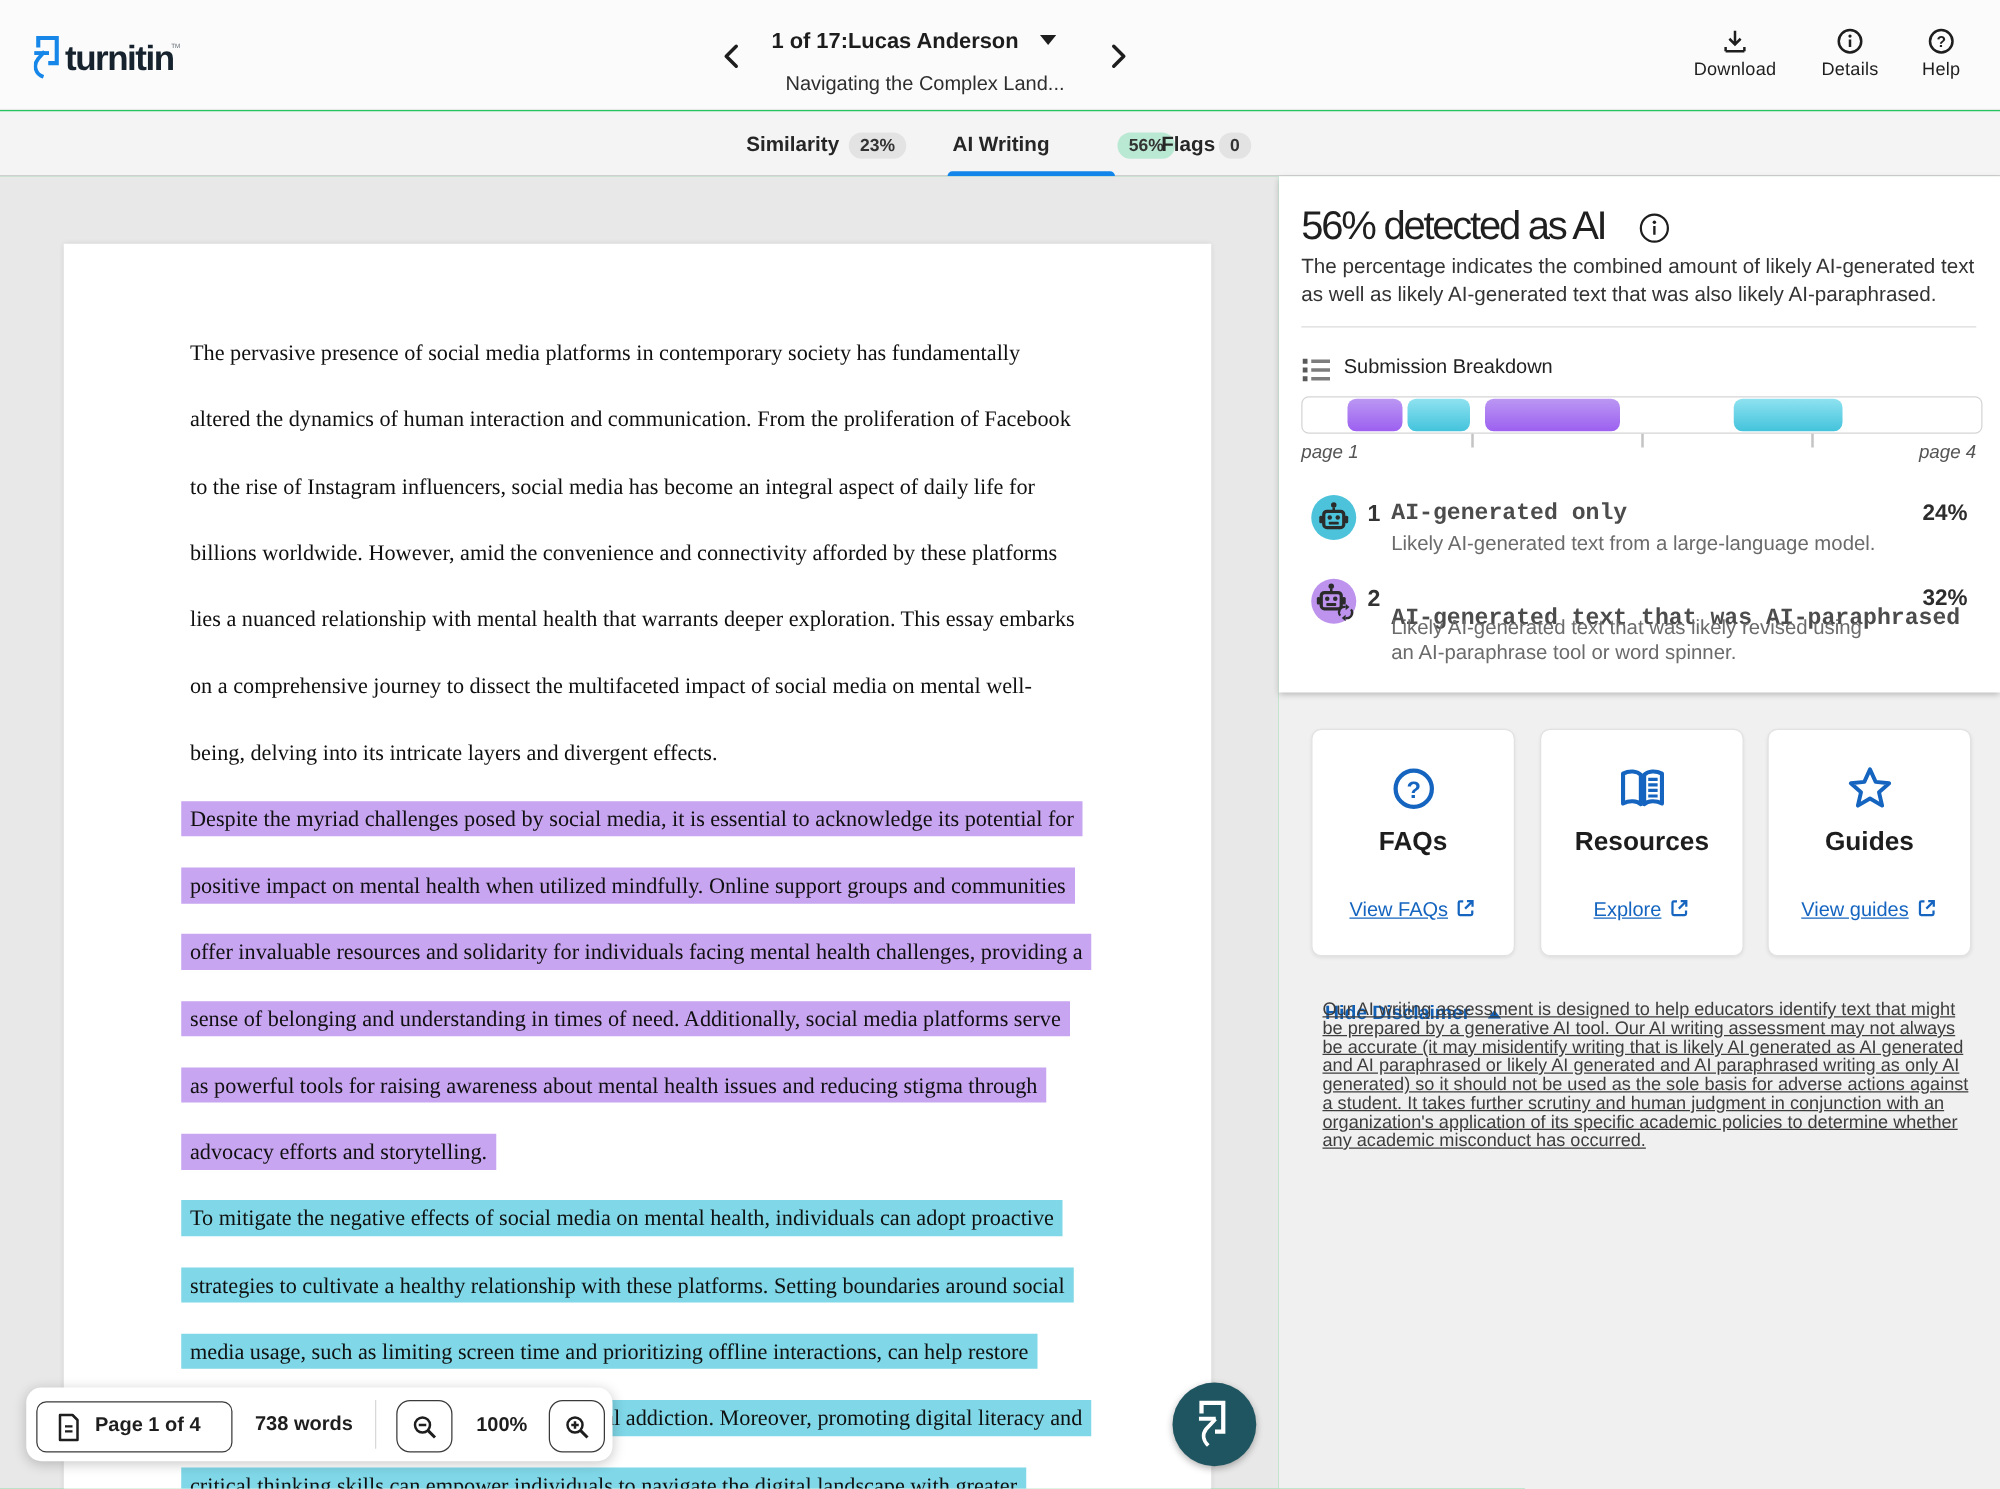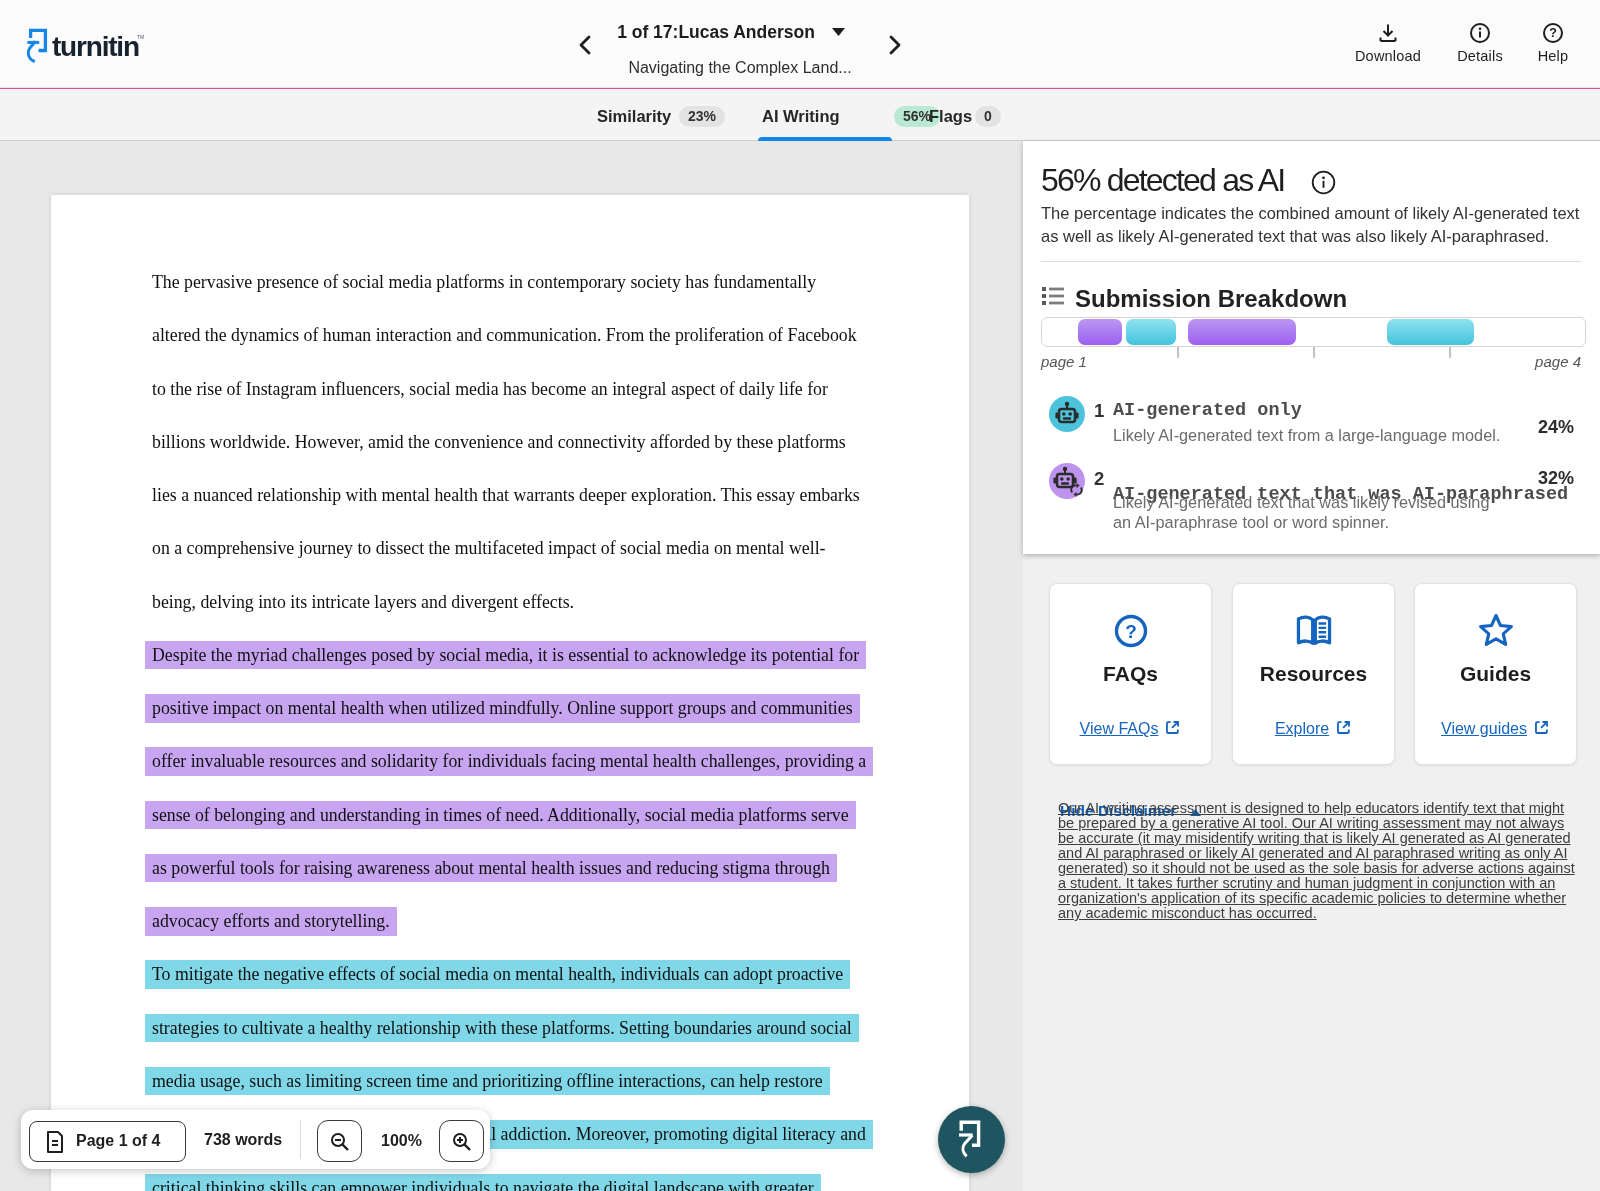--- a/index.html
+++ b/index.html
@@ -1,18 +1,18 @@
 <!DOCTYPE html>
 <html><head>
 <meta charset="utf-8">
 <style>
   * { margin:0; padding:0; box-sizing:border-box; }
   html,body { width:1600px; height:1191px; overflow:hidden; }
   body { font-family:"Liberation Sans", sans-serif; }
-  #app { position:relative; width:1600px; height:1191px; background:#ec4899; }
+  #app { position:relative; width:1600px; height:1191px; background:#22c55e; }
 
   
   #header { position:absolute; left:0; top:0; width:1600px; height:88px; background:#fbfbfb; border-bottom:1px solid #e9e9e9; }
   
   #logotext { position:absolute; left:52px; top:31px; font-size:28px; font-weight:bold; color:#16232e; letter-spacing:-1.2px; }
   #logotm { position:absolute; left:137px; top:34px; font-size:5px; color:#5a646e; }
   #navtitle { position:absolute; left:556px; top:22px; width:320px; text-align:center; font-size:17.5px; font-weight:bold; color:#1d1d1d; }
   #navsub { position:absolute; left:560px; top:59px; width:360px; text-align:center; font-size:16px; color:#2e2e2e; }
   .chev { position:absolute; top:35px; }
   #caret-down { position:absolute; left:832px; top:28px; }
@@ -48,21 +48,21 @@
   
   #tealbtn { position:absolute; left:938px; top:965px; width:67px; height:67px; border-radius:50%; background:#1f5560; box-shadow:0 2px 6px rgba(0,0,0,0.3); }
 
   
   #rpanel { position:absolute; left:1023px; top:141px; width:577px; height:1050px; background:#f0f0f0; }
   #rwhite { position:absolute; left:0; top:0; width:577px; height:413px; background:#fff; box-shadow:0 2px 5px rgba(0,0,0,0.25); }
   #rhead { position:absolute; left:18px; top:21px; font-size:32px; font-weight:normal; color:#1f1f1f; letter-spacing:-1.8px; }
   #rinfo { position:absolute; left:288px; top:29px; }
   #rdesc { position:absolute; left:18px; top:61px; font-size:16.5px; line-height:22.5px; color:#333; white-space:nowrap; }
   #rsep { position:absolute; left:18px; top:120px; width:540px; height:1px; background:#dcdcdc; }
-  #sbhead { position:absolute; left:52px; top:144px; font-size:24px; font-weight:bold; color:#222; }
+  #sbhead { position:absolute; left:52px; top:144px; font-size:16px; font-weight:normal; color:#222; }
   #sbicon { position:absolute; left:19px; top:145px; }
   #bar { position:absolute; left:18px; top:176px; width:545px; height:30px; background:#fff; border:1px solid #d5d5d5; border-radius:6px; }
   .seg { position:absolute; top:1px; height:26px; border-radius:7px; }
   .segp { background:linear-gradient(180deg,#bb97f3,#9c60f0); }
   .segc { background:linear-gradient(180deg,#8fe2f0,#43c3dc); }
   .tick { position:absolute; top:206px; width:2px; height:11px; background:#c4c4c4; }
   #pg1 { position:absolute; left:18px; top:212px; font-size:15px; font-style:italic; color:#555; }
   #pg4 { position:absolute; right:19px; top:212px; font-size:15px; font-style:italic; color:#555; }
 
   .lgcirc { position:absolute; width:36px; height:36px; border-radius:50%; }
@@ -239,21 +239,21 @@
           <rect x="4" y="8" width="16" height="13" rx="2.5" fill="none" stroke="#2b2b2b" stroke-width="2.6"></rect>
           <rect x="0.4" y="11.5" width="3" height="6" rx="1.2" fill="#2b2b2b"></rect>
           <rect x="20.6" y="11.5" width="3" height="6" rx="1.2" fill="#2b2b2b"></rect>
           <circle cx="8.8" cy="13" r="1.8" fill="#2b2b2b"></circle>
           <circle cx="15.2" cy="13" r="1.8" fill="#2b2b2b"></circle>
           <rect x="8" y="16.3" width="8" height="2.4" rx="0.8" fill="#2b2b2b"></rect>
         </svg>
       </div>
       <div class="lgnum" style="left:71px; top:259px;">1</div>
       <div class="lgtitle" style="left:90px; top:259px;">AI-generated only</div>
-      <div class="lgpct" style="top:276px;text-align:center;">24%</div>
+      <div class="lgpct" style="top:259px;text-align:center;">24%</div>
       <div class="lgdesc" style="left:90px; top:285px;">Likely AI-generated text from a large-language model.</div>
 
       <div class="lgcirc" style="left:26px; top:322px; background:#bd93ee;">
         <svg style="position:absolute; left:4px; top:3px;" width="24" height="26" viewBox="0 0 24 26">
           <circle cx="12" cy="3" r="2.2" fill="#2b2b2b"></circle>
           <path d="M12 5 V8" stroke="#2b2b2b" stroke-width="2"></path>
           <rect x="4" y="8" width="16" height="13" rx="2.5" fill="none" stroke="#2b2b2b" stroke-width="2.6"></rect>
           <rect x="0.4" y="11.5" width="3" height="6" rx="1.2" fill="#2b2b2b"></rect>
           <rect x="20.6" y="11.5" width="3" height="6" rx="1.2" fill="#2b2b2b"></rect>
           <circle cx="8.8" cy="13" r="1.8" fill="#2b2b2b"></circle>

